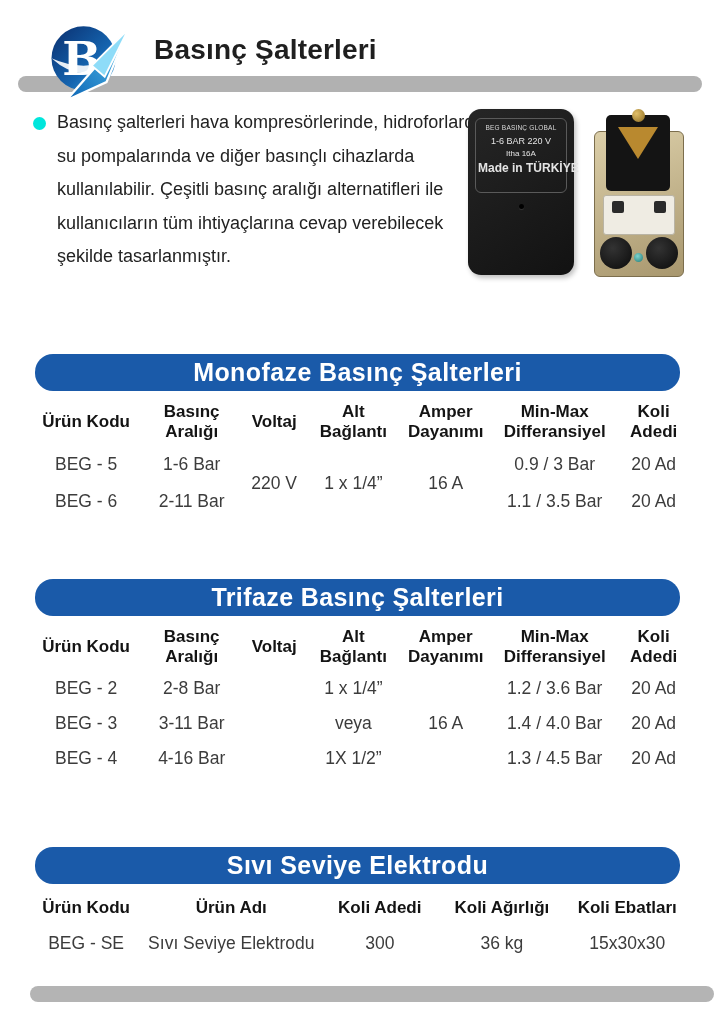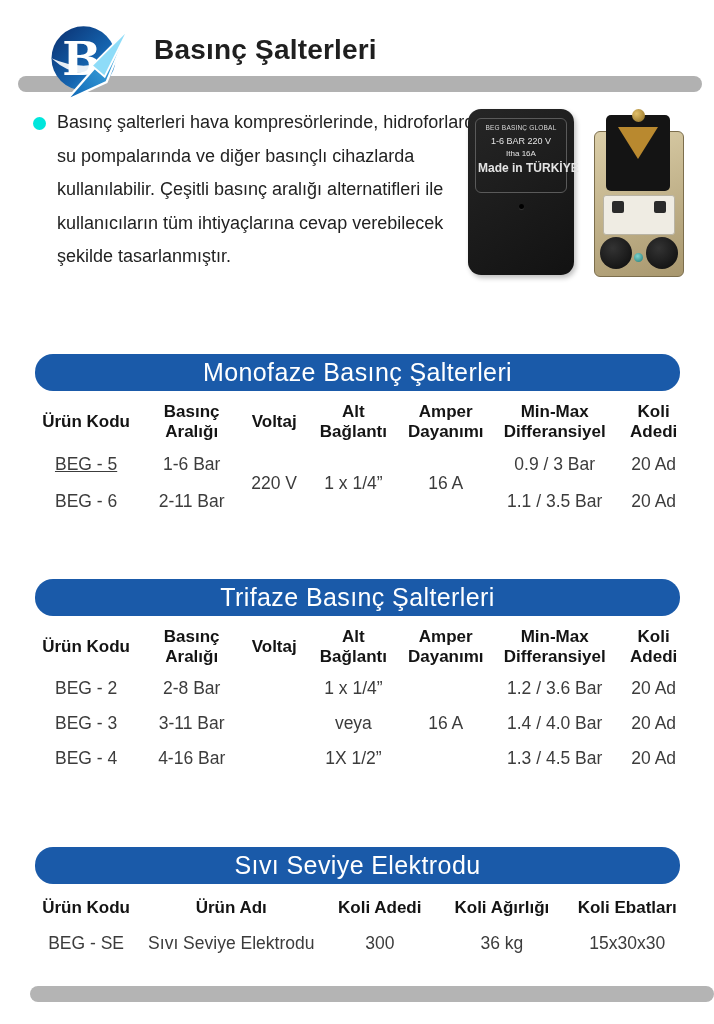--- a/index.html
+++ b/index.html
@@ -49,21 +49,21 @@
                  background:radial-gradient(circle at 40% 35%,#333,#0a0a0a);}
   .mech .grommet.l{left:10px;} .mech .grommet.r{right:10px;}
   .mech .tealscrew{position:absolute;left:44px;top:138px;width:9px;height:9px;border-radius:50%;
                    background:radial-gradient(circle at 40% 35%,#7fd4cf,#1f7a74);}
 
   
   .tsection{position:absolute;left:0;width:714px;}
   .s-mono{top:354px;} .s-tri{top:579px;} .s-sivi{top:847px;}
   .pill{margin-left:35px;width:645px;height:37px;background:#1a5aa9;border-radius:18px;
         display:flex;align-items:center;justify-content:center;}
-  .pill span{color:#fff;font-size:25px;font-weight:400;letter-spacing:.4px;}
+  .pill span{color:#fff;font-size:25px;font-weight:700;letter-spacing:.4px;}
   .ptable{display:grid;margin-left:30px;width:660px;}
   .g7{grid-template-columns:17% 15% 10% 14% 14% 19% 11%;}
   .g5{grid-template-columns:17% 27% 18% 19% 19%;}
   .rows-mono{grid-template-rows:48px 37px 37px;margin-top:7px;}
   .rows-tri{grid-template-rows:48px 35px 35px 35px;margin-top:7px;}
   .rows-sivi{grid-template-rows:32px 38px;margin-top:8px;}
   .th,.td{display:flex;align-items:center;justify-content:center;text-align:center;}
   .th{font-weight:700;font-size:17px;color:#141414;white-space:pre-line;line-height:1.18;}
   .td{font-size:17.5px;color:#3c3c3c;}
 </style>
@@ -138,21 +138,21 @@
       <div class="th" style="grid-row:1;grid-column:3;">Voltaj</div>
       <div class="th" style="grid-row:1;grid-column:4;">Alt
 Bağlantı</div>
       <div class="th" style="grid-row:1;grid-column:5;">Amper
 Dayanımı</div>
       <div class="th" style="grid-row:1;grid-column:6;">Min-Max
 Differansiyel</div>
       <div class="th" style="grid-row:1;grid-column:7;">Koli
 Adedi</div>
 
-      <div class="td" style="grid-row:2;grid-column:1;text-decoration:underline;">BEG - 5</div>
+      <div class="td" style="grid-row:2;grid-column:1;">BEG - 5</div>
       <div class="td" style="grid-row:2;grid-column:2;">1-6 Bar</div>
       <div class="td" style="grid-row:2 / span 2;grid-column:3;">220 V</div>
       <div class="td" style="grid-row:2 / span 2;grid-column:4;">1 x 1/4”</div>
       <div class="td" style="grid-row:2 / span 2;grid-column:5;">16 A</div>
       <div class="td" style="grid-row:2;grid-column:6;">0.9 / 3 Bar</div>
       <div class="td" style="grid-row:2;grid-column:7;">20 Ad</div>
 
       <div class="td" style="grid-row:3;grid-column:1;">BEG - 6</div>
       <div class="td" style="grid-row:3;grid-column:2;">2-11 Bar</div>
       <div class="td" style="grid-row:3;grid-column:6;">1.1 / 3.5 Bar</div>

